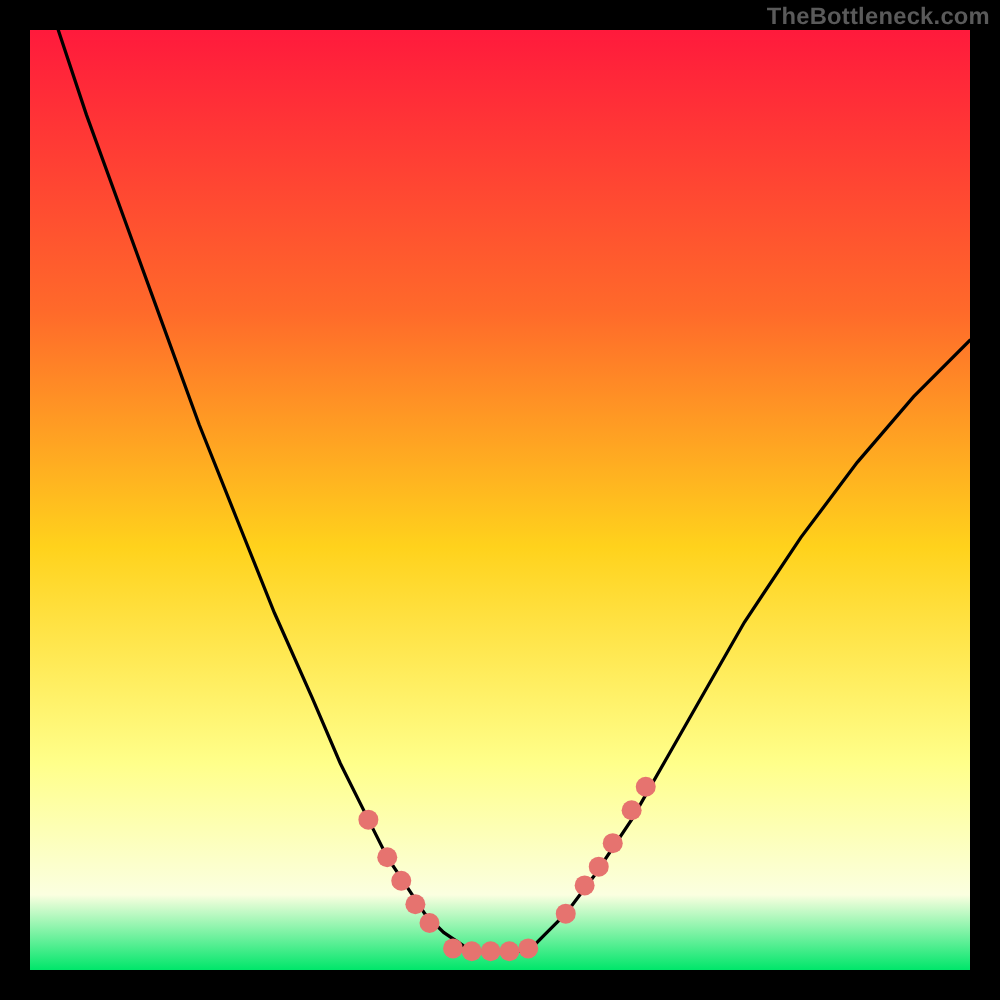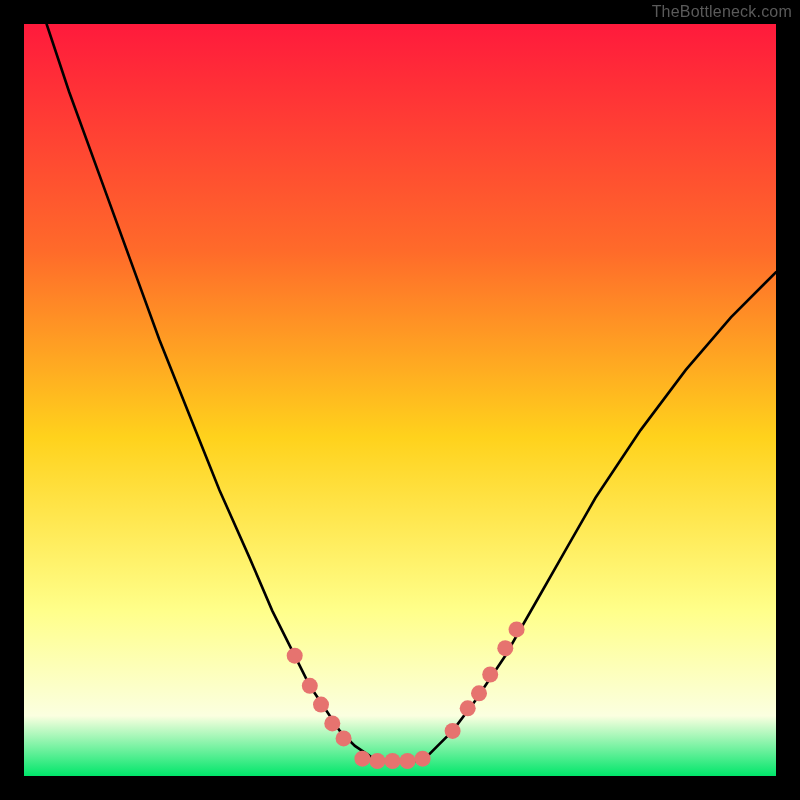--- a/index.html
+++ b/index.html
@@ -25,23 +25,23 @@
     top: 24px;
     width: 752px;
     height: 752px;
     overflow: hidden;
   }
   .watermark {
     position: absolute;
     top: 3px;
     right: 8px;
     color: #5a5a5a;
-    font-size: 16px;
+    font-size: 19px;
     letter-spacing: 0.2px;
-    font-weight: 400;
+    font-weight: 700;
     user-select: none;
   }
 </style>
 </head>
 <body>
 
 <div class="frame">
   <div class="plot">
     <svg viewBox="0 0 752 752" width="752" height="752">
       <defs>

